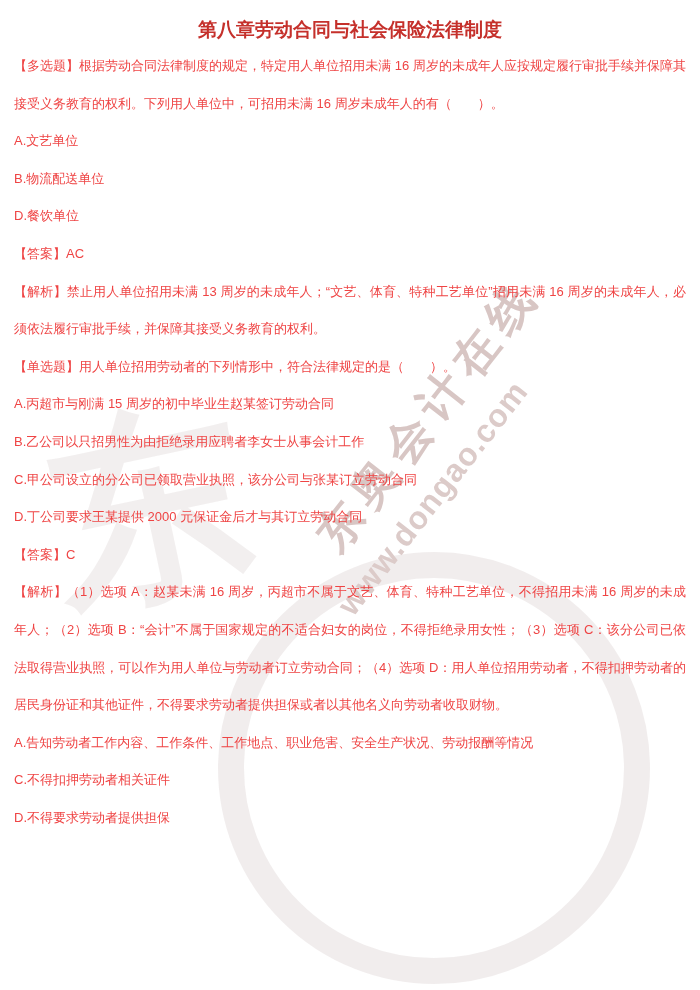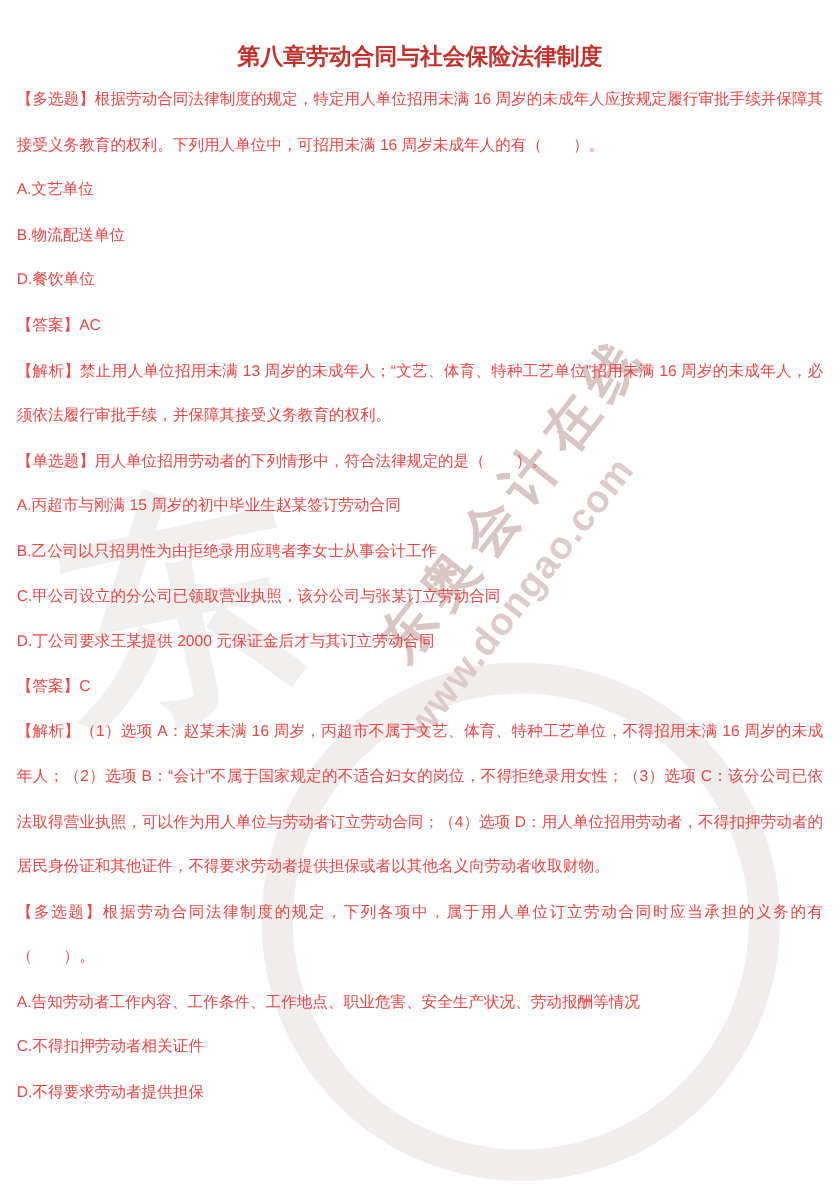--- a/index.html
+++ b/index.html
@@ -27,21 +27,21 @@
   }
   .wm-glyph{
     position:absolute;left:48px;top:408px;
     font-size:200px;font-weight:bold;line-height:1;
     color:rgba(210,199,197,0.28);
     transform:rotate(-12deg);
   }
   
   .doc{position:relative;z-index:2;padding:0 14px;}
   .doc-title{
-    margin:0;padding:34px 0 0 0;
+    margin:0;padding:17px 0 0 0;
     text-align:center;
     font-size:19px;font-weight:bold;
     color:#c5302b;
   }
   .content{margin-top:4px;}
   .para{
     margin:0;
     font-size:13px;
     color:#ef4444;
     line-height:37.6px;
@@ -76,21 +76,20 @@
       <p class="para">【单选题】用人单位招用劳动者的下列情形中，符合法律规定的是（　　）。</p>
       <p class="para">A.丙超市与刚满 15 周岁的初中毕业生赵某签订劳动合同</p>
       <p class="para">B.乙公司以只招男性为由拒绝录用应聘者李女士从事会计工作</p>
       <p class="para">C.甲公司设立的分公司已领取营业执照，该分公司与张某订立劳动合同</p>
       <p class="para">D.丁公司要求王某提供 2000 元保证金后才与其订立劳动合同</p>
       <p class="para">【答案】C</p>
       <p class="para">【解析】（1）选项 A：赵某未满 16 周岁，丙超市不属于文艺、体育、特种工艺单位，不得招用未满 16 周岁的未成年人；（2）选项 B：“会计”不属于国家规定的不适合妇女的岗位，不得拒绝录用女性；（3）选项 C：该分公司已依法取得营业执照，可以作为用人单位与劳动者订立劳动合同；（4）选项 D：用人单位招用劳动者，不得扣押劳动者的居民身份证和其他证件，不得要求劳动者提供担保或者以其他名义向劳动者收取财物。</p>
     </section>
 
     <section>
-      <p class="para">【多选题】根据劳动合同法律制度的规定，下列各项中，属于用人单位订立劳动合同时应当承担的义务的有（　　）。</p>
       <p class="para">A.告知劳动者工作内容、工作条件、工作地点、职业危害、安全生产状况、劳动报酬等情况</p>
       <p class="para">C.不得扣押劳动者相关证件</p>
       <p class="para">D.不得要求劳动者提供担保</p>
 
     </section>
 
   </div>
 </div>
 
 </body></html>

